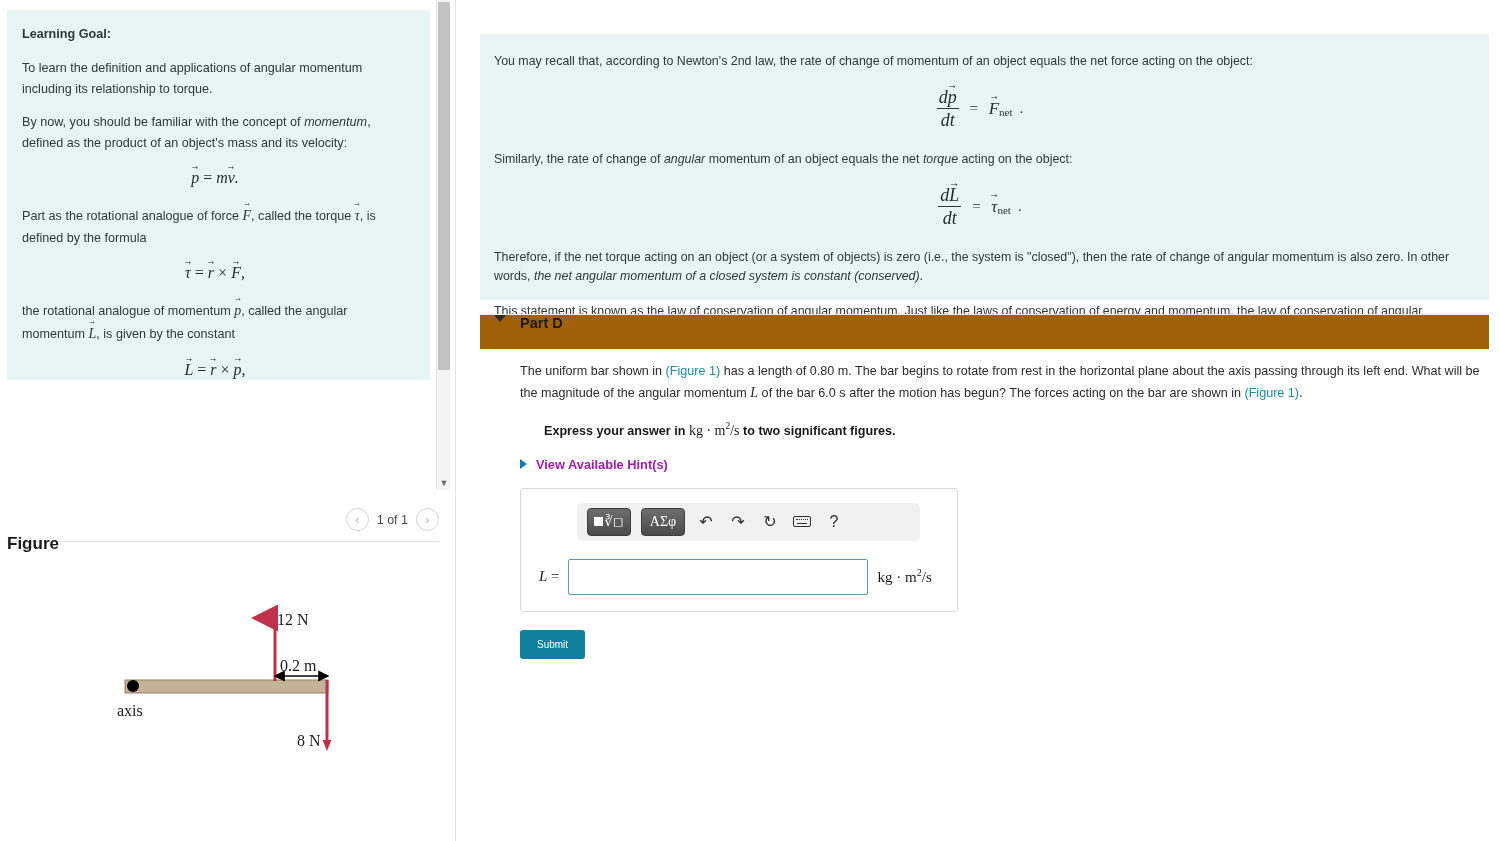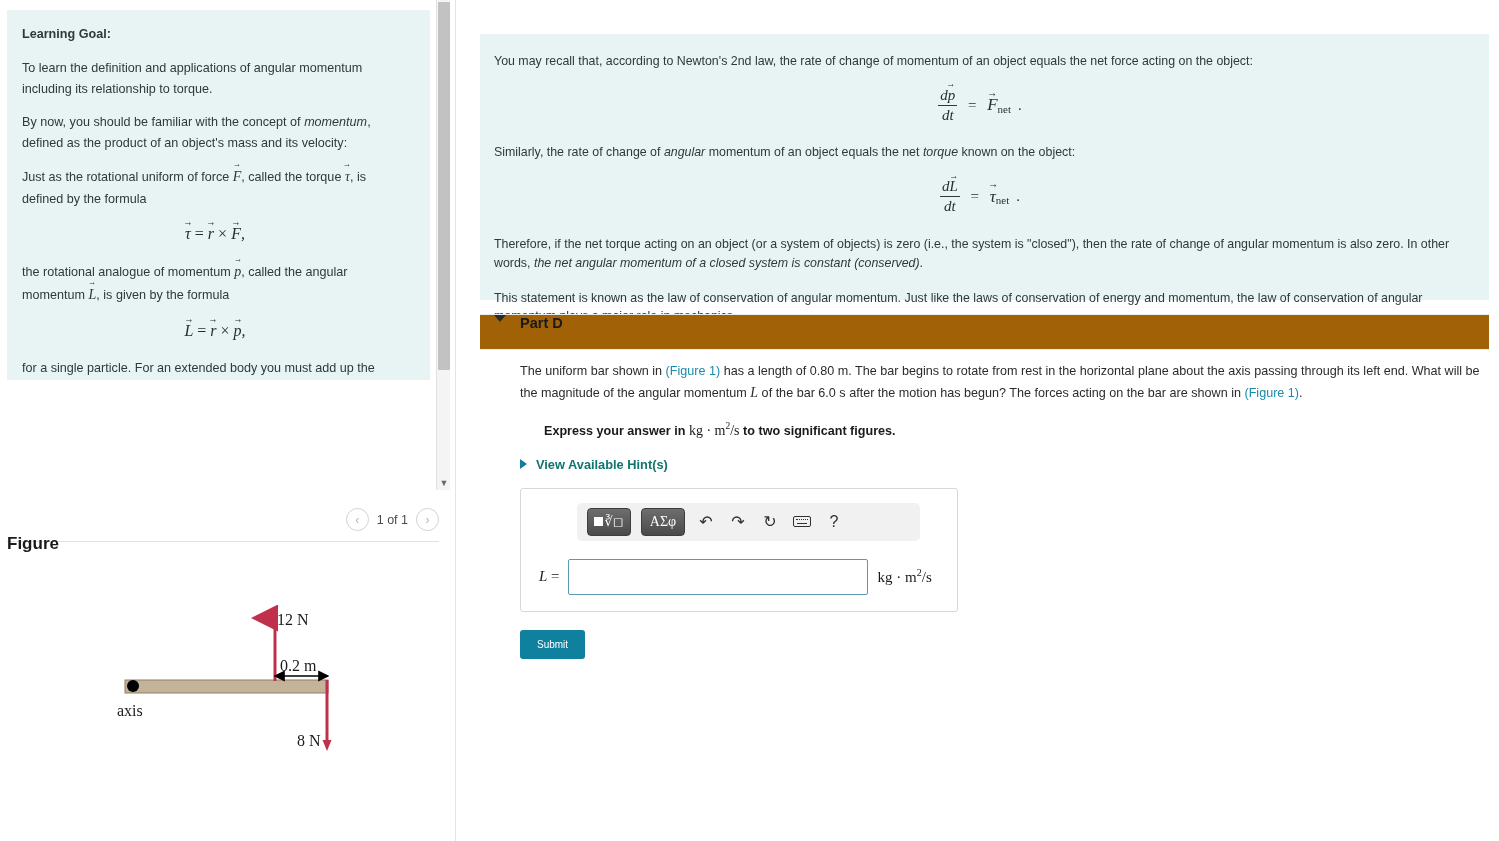--- a/index.html
+++ b/index.html
@@ -111,21 +111,21 @@
     background: #e7f4f3;
     padding: 18px 16px 0 14px;
   }
   .recall-panel p {
     margin: 0 0 16px 0;
     font-size: 12.4px; line-height: 1.52; color: #2b3a3a;
   }
   .frac {
     display: inline-block; vertical-align: middle;
     text-align: center; font-family: "Liberation Serif", serif;
-    font-style: italic; font-size: 15px; line-height: 1.12;
+    font-style: italic; font-size: 18px; line-height: 1.12;
   }
   .frac .num { display: block; border-bottom: 1px solid #2b3a3a; padding: 0 2px 1px; }
   .frac .den { display: block; padding: 1px 2px 0; }
   .display-eq {
     text-align: center; margin: 2px 0 20px 0;
     font-family: "Liberation Serif", serif; font-size: 15px; color: #1f2d2d;
   }
   .display-eq .eqsym { font-style: normal; margin: 0 7px; vertical-align: middle; }
   .display-eq .big { font-style: italic; font-size: 17px; vertical-align: middle; }
   .display-eq .sub { font-style: normal; font-size: 11px; vertical-align: sub; }
@@ -162,21 +162,21 @@
   .hints-row {
     display: flex; align-items: center; gap: 9px;
     margin-bottom: 16px; cursor: pointer;
   }
   .hint-caret {
     width: 0; height: 0;
     border-top: 5px solid transparent;
     border-bottom: 5px solid transparent;
     border-left: 7px solid #127f9e;
   }
-  .hints-label { font-size: 12.8px; font-weight: bold; color: #0f766e; }
+  .hints-label { font-size: 12.8px; font-weight: bold; color: #a21caf; }
 
   .answer-box {
     width: 438px;
     border: 1px solid #d8d8d8; border-radius: 3px;
     background: #fff; padding: 14px 12px 16px 12px;
   }
   .mathbar {
     margin-left: 44px; width: 343px; height: 38px;
     background: #f1f1f1; border-radius: 5px;
     display: flex; align-items: center; gap: 10px; padding: 0 10px;
@@ -240,29 +240,32 @@
   <div class="left-col">
 
     <div class="intro-panel">
       <div class="intro-inner">
         <div class="goal-title">Learning Goal:</div>
 
         <p>To learn the definition and applications of angular momentum including its relationship to torque.</p>
 
         <p><span>By now, you should be familiar with the concept of </span><em>momentum</em><span>, defined as the product of an object's mass and its velocity:</span></p>
 
-
-
-        <p><span>Just as the rotational uniform of force </span><span class="vec ital" style="font-family:'Liberation Serif',serif;font-size:14px;">F</span><span>, called the torque </span><span class="vec ital" style="font-family:'Liberation Serif',serif;font-size:14px;">τ</span><span>, is defined by the formula</span></p>
+        <div class="eqn">
+          <span class="vec">p</span> <span class="up">=</span> m<span class="vec">v</span>.
+        </div>
+
+
+        <p><span>Part as the rotational analogue of force </span><span class="vec ital" style="font-family:'Liberation Serif',serif;font-size:14px;">F</span><span>, called the torque </span><span class="vec ital" style="font-family:'Liberation Serif',serif;font-size:14px;">τ</span><span>, is defined by the formula</span></p>
 
         <div class="eqn">
           <span class="vec">τ</span> <span class="up">=</span> <span class="vec">r</span> <span class="up">×</span> <span class="vec">F</span>,
         </div>
 
-        <p><span>the rotational analogue of momentum </span><span class="vec ital" style="font-family:'Liberation Serif',serif;font-size:14px;">p</span><span>, called the angular momentum </span><span class="vec ital" style="font-family:'Liberation Serif',serif;font-size:14px;">L</span><span>, is given by the formula</span></p>
+        <p><span>the rotational analogue of momentum </span><span class="vec ital" style="font-family:'Liberation Serif',serif;font-size:14px;">p</span><span>, called the angular momentum </span><span class="vec ital" style="font-family:'Liberation Serif',serif;font-size:14px;">L</span><span>, is given by the constant</span></p>
 
         <div class="eqn">
           <span class="vec">L</span> <span class="up">=</span> <span class="vec">r</span> <span class="up">×</span> <span class="vec">p</span>,
         </div>
 
         <p>for a single particle. For an extended body you must add up the angular momenta of all of the pieces.</p>
 
       </div>
     </div>
 
@@ -324,21 +327,21 @@
 
       <div class="display-eq">
         <span class="frac">
           <span class="num"><em>d</em><span class="vec">p</span></span>
           <span class="den"><em>dt</em></span>
         </span>
         <span class="eqsym">=</span>
         <span class="big vec">F</span><span class="sub">net</span><span class="eqsym">.</span>
       </div>
 
-      <p><span>Similarly, the rate of change of </span><em>angular</em><span> momentum of an object equals the net </span><em>torque</em><span> known on the object:</span></p>
+      <p><span>Similarly, the rate of change of </span><em>angular</em><span> momentum of an object equals the net </span><em>torque</em><span> acting on the object:</span></p>
 
       <div class="display-eq">
         <span class="frac">
           <span class="num"><em>d</em><span class="vec">L</span></span>
           <span class="den"><em>dt</em></span>
         </span>
         <span class="eqsym">=</span>
         <span class="big vec">τ</span><span class="sub">net</span><span class="eqsym">.</span>
       </div>
 

